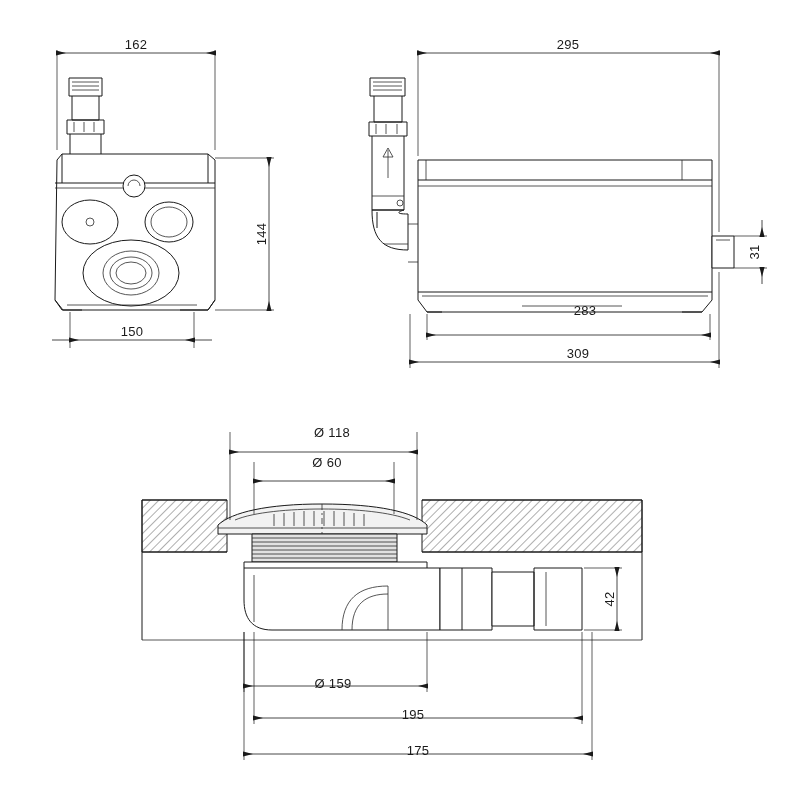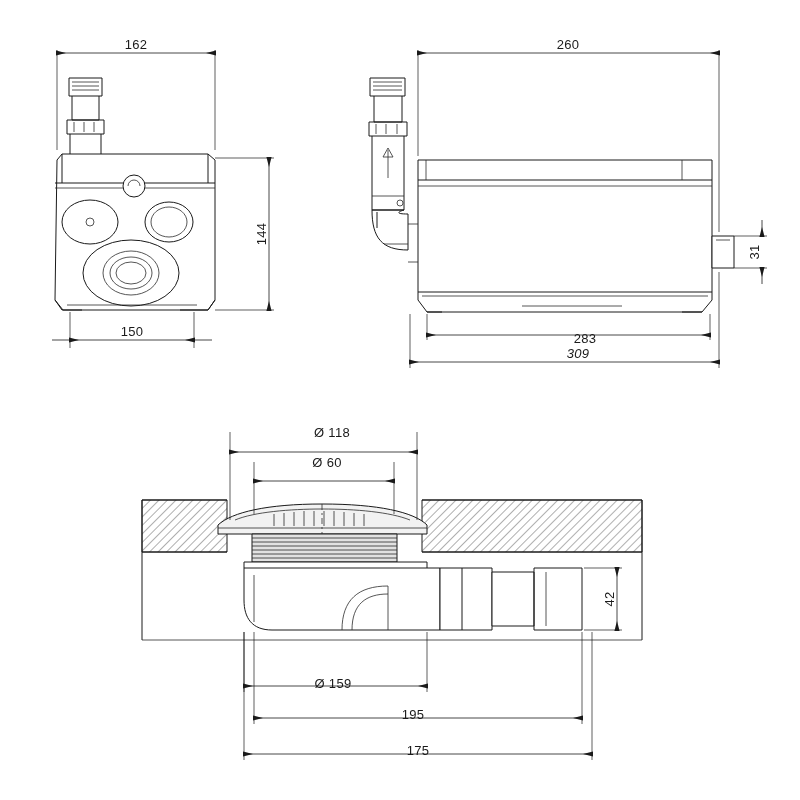--- a/index.html
+++ b/index.html
@@ -290,24 +290,24 @@
       <path class="ext" d="M570,632 L570,760"></path>
       <path class="dim" d="M222,754 L570,754" marker-start="url(#arrStart)" marker-end="url(#arrIn)"></path>
     </g>
   </svg>
 
   <div class="label-layer">
     <span class="dlabel" style="left:114px; top:44px;">162</span>
     <span class="dlabel rot" style="left:239px; top:234px;">144</span>
     <span class="dlabel" style="left:110px; top:331px;">150</span>
 
-    <span class="dlabel" style="left:546px; top:44px;">260</span>
+    <span class="dlabel" style="left:546px; top:44px;">295</span>
     <span class="dlabel rot" style="left:732px; top:252px;">31</span>
-    <span class="dlabel" style="left:563px; top:338px;">283</span>
-    <span class="dlabel" style="left:556px; top:353px;font-style:italic;">309</span>
+    <span class="dlabel" style="left:563px; top:310px;">283</span>
+    <span class="dlabel" style="left:556px; top:353px;">309</span>
 
     <span class="dlabel" style="left:310px; top:432px;">Ø 118</span>
     <span class="dlabel" style="left:305px; top:462px;">Ø 60</span>
     <span class="dlabel rot" style="left:587px; top:599px;">42</span>
     <span class="dlabel" style="left:311px; top:683px;">Ø 159</span>
     <span class="dlabel" style="left:391px; top:714px;">195</span>
     <span class="dlabel" style="left:396px; top:750px;">175</span>
   </div>
 
 </div>

